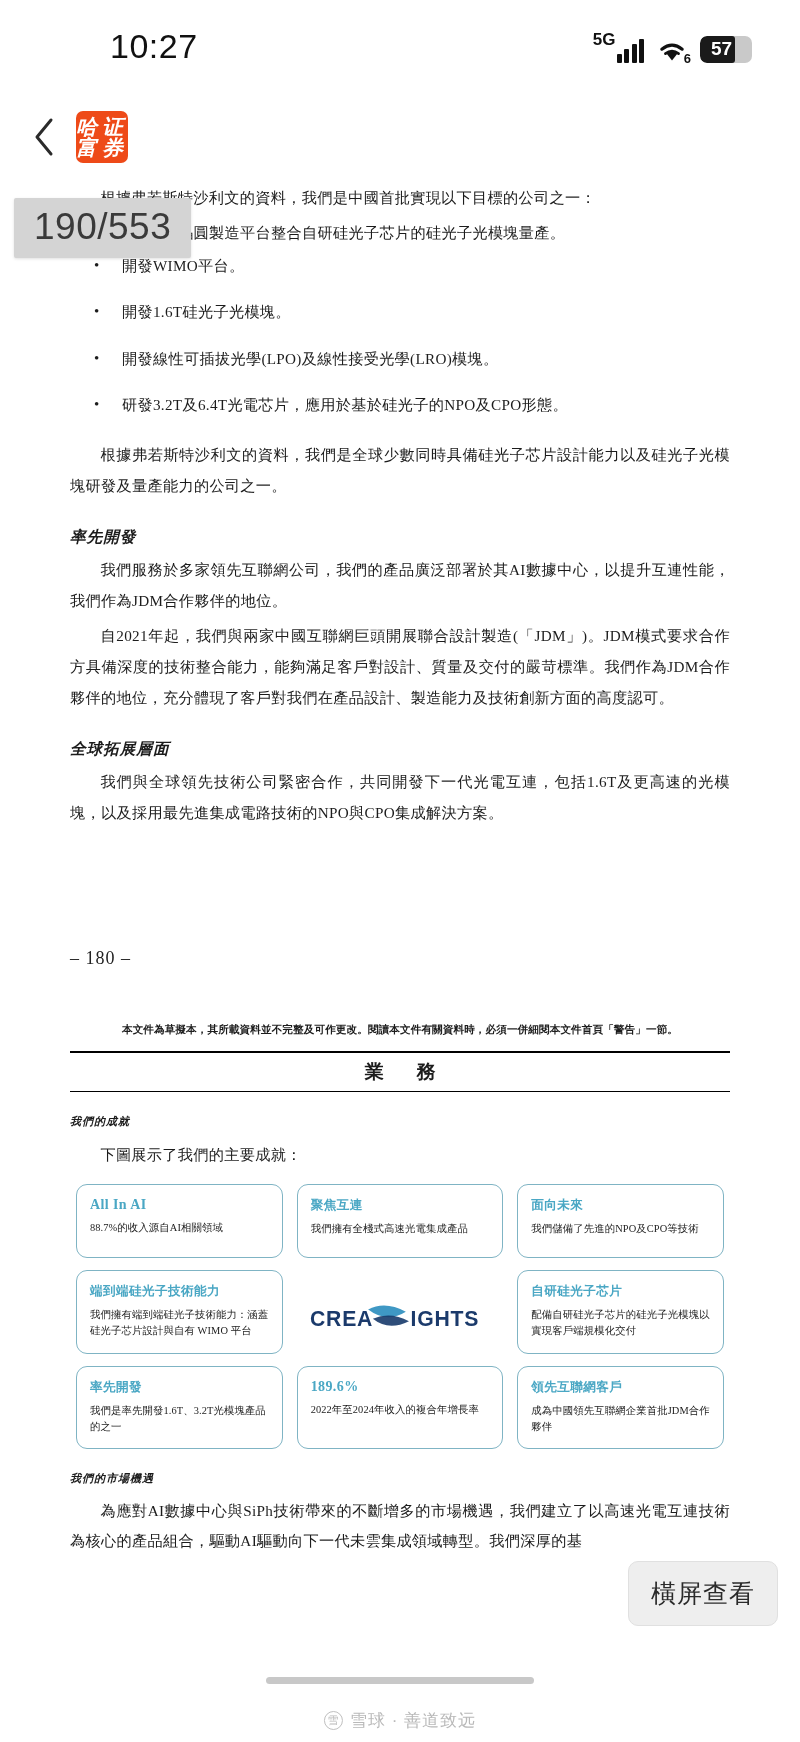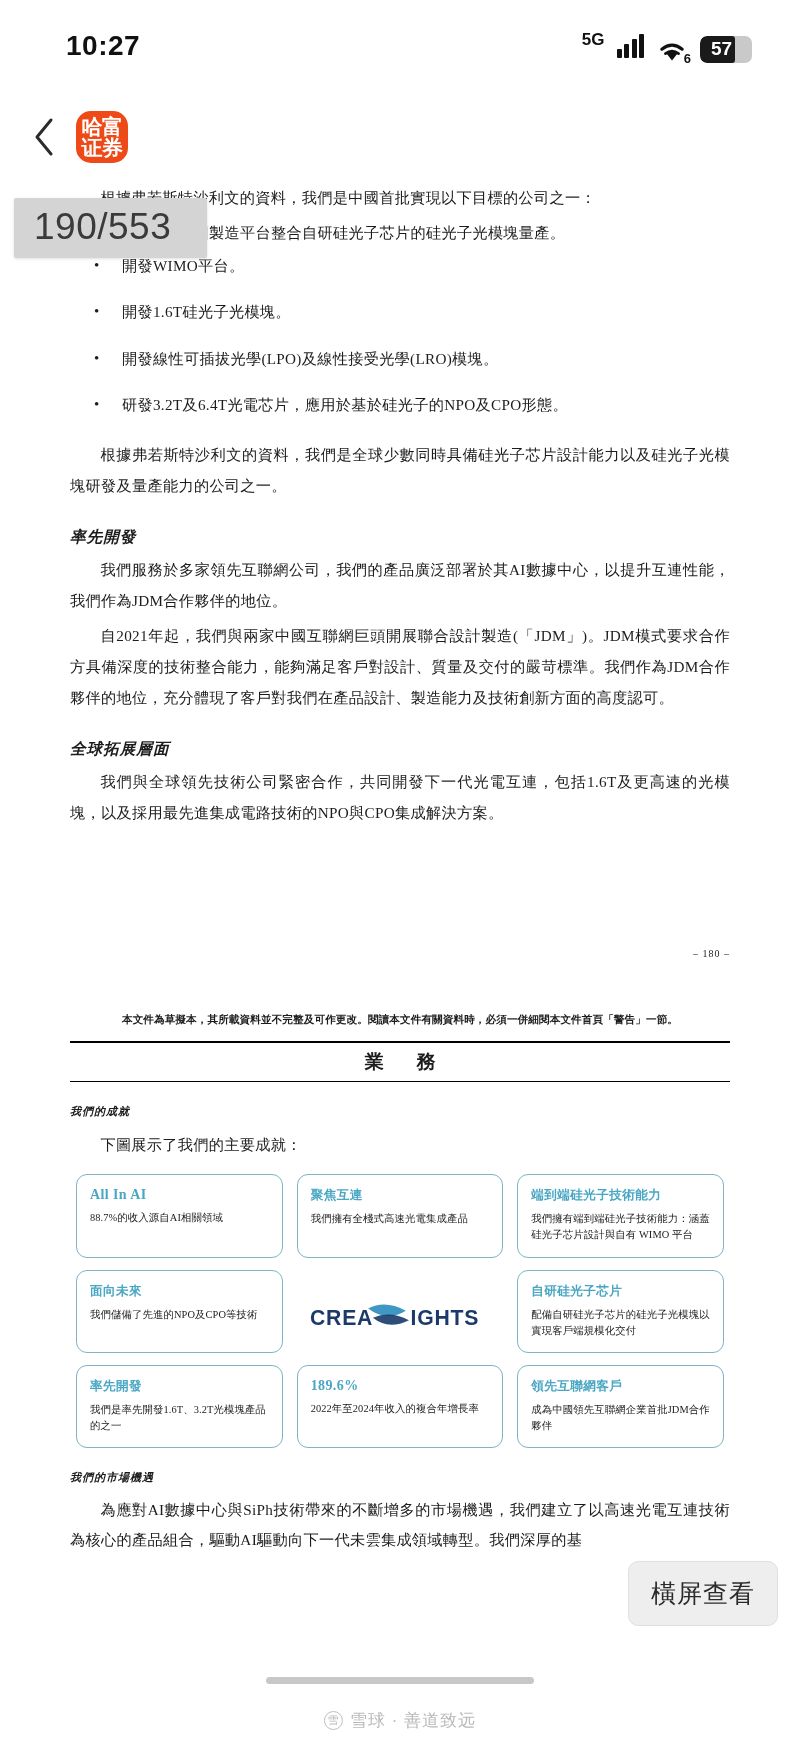--- a/index.html
+++ b/index.html
@@ -16,25 +16,26 @@
   }
 
   
   .statusbar {
     position: absolute; top: 0; left: 0; right: 0; height: 92px;
     display: flex; align-items: center; justify-content: space-between;
     padding: 0 48px 0 66px;
   }
   .status-time {
     font-family: "Liberation Sans", sans-serif;
-    font-size: 28px; font-weight: 700; color: #111;
+    font-size: 34px; font-weight: 400; color: #111;
     letter-spacing: 0.5px;
+    margin-left: 44px;
   }
   .status-right { display: flex; align-items: flex-end; gap: 11px; }
-  .sig-wrap { display: flex; align-items: center; gap: 11px; }
+  .sig-wrap { display: flex; align-items: flex-end; }
   .sig-5g {
     font-family: "Liberation Sans", sans-serif;
     font-size: 17px; font-weight: 700; color: #111;
     margin-right: 1px; margin-bottom: 13px;
   }
   .bars { display: flex; align-items: flex-end; gap: 2.5px; height: 24px; }
   .bars i { display: block; width: 5px; background: #111; border-radius: 1px; }
   .bars i:nth-child(1) { height: 9px; }
   .bars i:nth-child(2) { height: 14px; }
   .bars i:nth-child(3) { height: 19px; }
@@ -66,25 +67,25 @@
   .navbar {
     position: absolute; top: 92px; left: 0; right: 0; height: 90px;
     display: flex; align-items: center; padding-left: 22px; gap: 10px;
   }
   .back-btn {
     width: 44px; height: 56px;
     display: flex; align-items: center; justify-content: center;
     cursor: pointer;
   }
   .brand-logo {
-    width: 52px; height: 52px; border-radius: 15px;
+    width: 52px; height: 52px; border-radius: 7px;
     background: #ee4a18; color: #fff;
-    display: flex; flex-direction: column; align-items: center; justify-content: center;
-    font-family: "Liberation Sans", sans-serif;
-    line-height: 1.02; padding: 3px 0;
+    display: flex; flex-direction: row; align-items: center; justify-content: center;
+    font-family: "Liberation Sans", sans-serif;
+    line-height: 1.02; padding: 3px 0; font-style: italic;
   }
   .brand-logo span { font-size: 21px; font-weight: 700; letter-spacing: -0.5px; }
 
   
   .doc {
     position: absolute; top: 182px; left: 0; right: 0; bottom: 0;
     background: #ffffff;
     padding: 0;
   }
   .page {
@@ -114,22 +115,22 @@
     position: absolute; left: 24px; top: -1px;
     font-size: 15px;
   }
   .sub-head {
     font-weight: 700; font-style: italic;
     font-size: 15.6px;
     margin: 26px 0 6px 0;
     letter-spacing: 1px;
   }
   .page-no {
-    text-align: right;
-    font-size: 10px;
+    text-align: left;
+    font-size: 18px;
     color: #222;
     margin-top: 120px;
     letter-spacing: 1px;
   }
   .page-gap { height: 54px; }
 
   .disclaimer {
     font-size: 10.6px;
     font-weight: 700;
     text-align: center;
@@ -202,21 +203,21 @@
     text-align: justify;
     letter-spacing: 0.3px;
   }
 
   
   .page-indicator {
     position: absolute;
     left: 14px; top: 198px;
     background: #d4d4d4;
     border-radius: 2px;
-    padding: 8px 36px 10px 20px;
+    padding: 8px 20px 10px 20px;
     font-family: "Liberation Sans", sans-serif;
     font-size: 37px;
     font-weight: 400;
     color: #3a3a3a;
     letter-spacing: 0.5px;
     box-shadow: 0 1px 3px rgba(0,0,0,0.12);
   }
   .landscape-btn {
     position: absolute;
     right: 22px; bottom: 116px;
@@ -339,27 +340,27 @@
       <div class="grid">
         <div class="card">
           <div class="c-title big">All In AI</div>
           <div class="c-body">88.7%的收入源自AI相關領域</div>
         </div>
         <div class="card">
           <div class="c-title">聚焦互連</div>
           <div class="c-body">我們擁有全棧式高速光電集成產品</div>
         </div>
         <div class="card">
+          <div class="c-title">面向未來</div>
+          <div class="c-body">我們儲備了先進的NPO及CPO等技術</div>
+        </div>
+
+        <div class="card">
           <div class="c-title">端到端硅光子技術能力</div>
           <div class="c-body">我們擁有端到端硅光子技術能力：涵蓋硅光子芯片設計與自有 WIMO 平台</div>
-        </div>
-
-        <div class="card">
-          <div class="c-title">面向未來</div>
-          <div class="c-body">我們儲備了先進的NPO及CPO等技術</div>
         </div>
         <div class="card logo-cell">
           <div class="crea-logo">
             <svg viewBox="0 0 230 52">
               <text x="0" y="33" font-family="Liberation Sans, sans-serif" font-size="27" font-weight="700" fill="#1b3a6b" letter-spacing="1">CREA</text>
               <path d="M74 12 Q96 1 122 15 Q98 30 74 12 Z" fill="#2f8fbf" opacity="0.92"></path>
               <path d="M80 24 Q102 14 126 27 Q100 40 80 24 Z" fill="#173a6a" opacity="0.9"></path>
               <text x="128" y="33" font-family="Liberation Sans, sans-serif" font-size="27" font-weight="700" fill="#1b3a6b" letter-spacing="1">IGHTS</text>
             </svg>
           </div>

